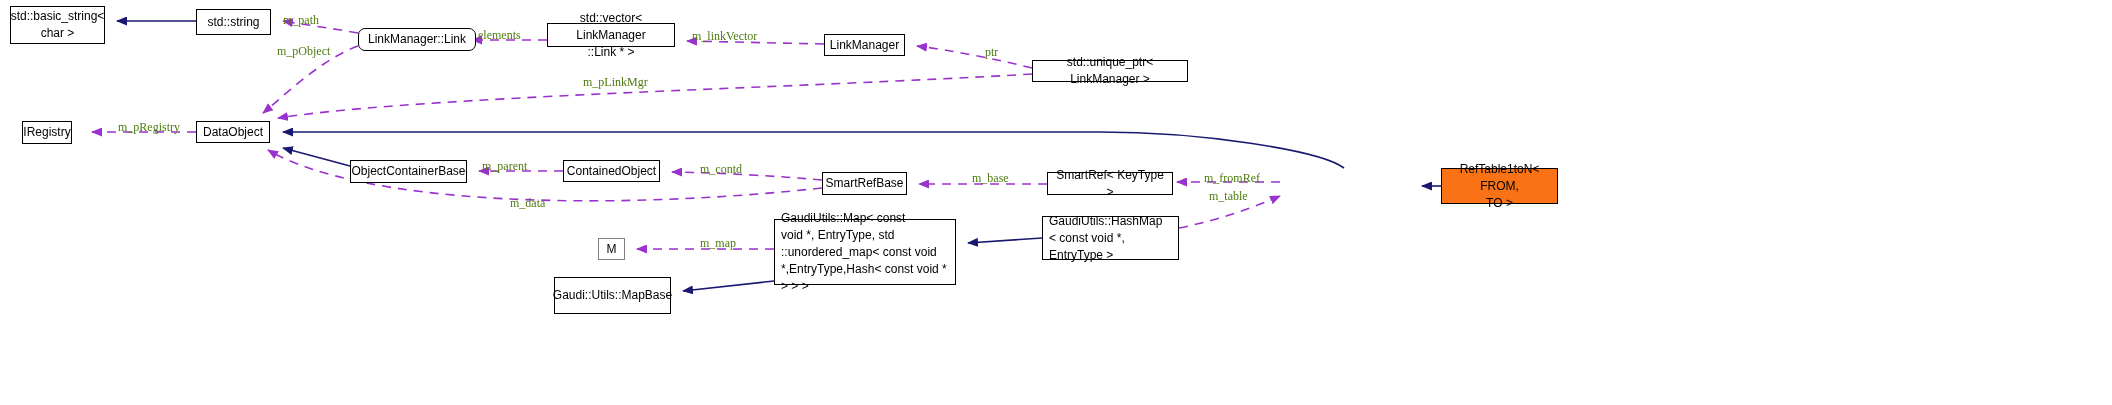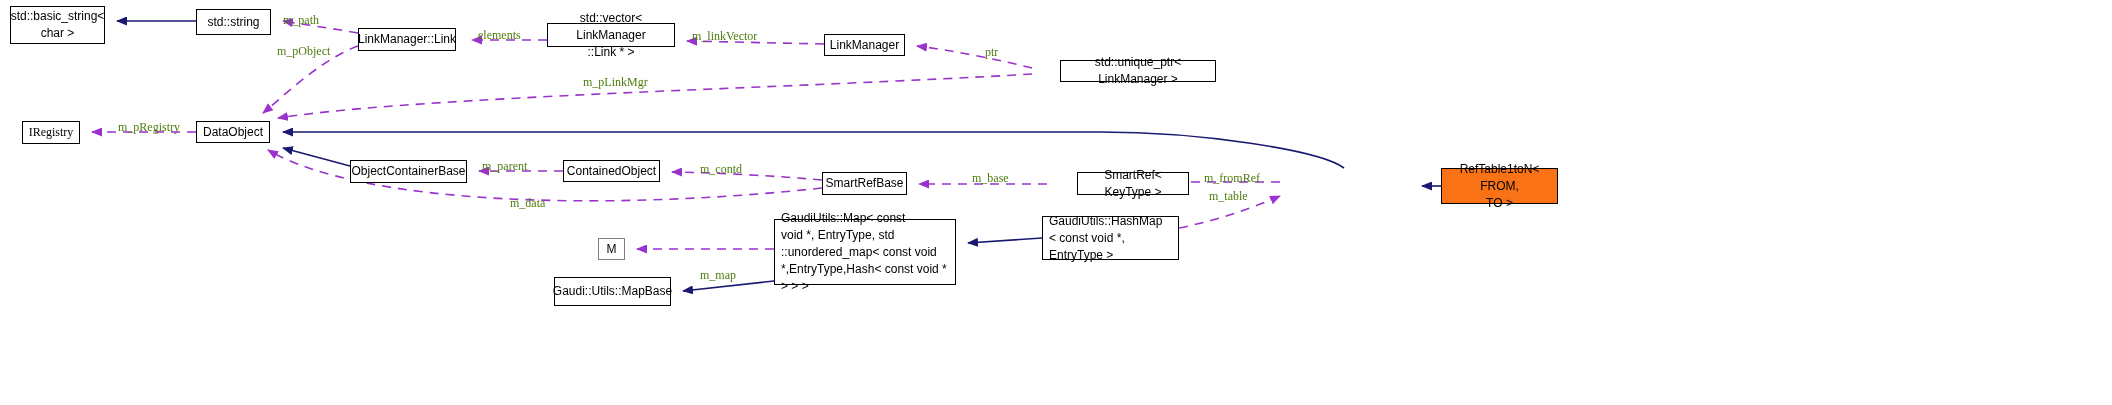--- a/index.html
+++ b/index.html
@@ -121,65 +121,65 @@
 
       <path d="M774,249 L637,249"></path>
     </g>
   </svg>
 
   <div class="node" style="left:10px; top:6px; width:95px; height:38px;">std::basic_string&lt;
 char &gt;</div>
 
   <div class="node" style="left:196px; top:9px; width:75px; height:26px;">std::string</div>
 
-  <div class="node" style="left:358px; top:28px; width:98px; height:23px;">LinkManager::Link</div>
+  <div class="node" style="left:358px; top:28px; width:118px; height:23px;border-radius:7px;">LinkManager::Link</div>
 
   <div class="node" style="left:547px; top:23px; width:128px; height:24px;">std::vector&lt; LinkManager
 ::Link * &gt;</div>
 
   <div class="node" style="left:824px; top:34px; width:81px; height:22px;">LinkManager</div>
 
-  <div class="node" style="left:1032px; top:60px; width:156px; height:20px;margin-left:28px;">std::unique_ptr&lt; LinkManager &gt;</div>
+  <div class="node" style="left:1032px; top:60px; width:156px; height:20px;">std::unique_ptr&lt; LinkManager &gt;</div>
 
-  <div class="node" style="left:22px; top:121px; width:58px; height:23px;font-family:Liberation Serif, serif;">IRegistry</div>
+  <div class="node" style="left:22px; top:121px; width:50px; height:23px;">IRegistry</div>
 
   <div class="node" style="left:196px; top:121px; width:74px; height:20px;">DataObject</div>
 
   <div class="node" style="left:350px; top:160px; width:117px; height:23px;">ObjectContainerBase</div>
 
   <div class="node" style="left:563px; top:160px; width:97px; height:16px;">ContainedObject</div>
 
   <div class="node" style="left:822px; top:172px; width:85px; height:23px;">SmartRefBase</div>
 
-  <div class="node" style="left:1047px; top:172px; width:112px; height:23px;margin-left:30px;">SmartRef&lt; KeyType &gt;</div>
+  <div class="node" style="left:1047px; top:172px; width:126px; height:23px;">SmartRef&lt; KeyType &gt;</div>
 
 
   <div class="node highlight" style="left:1441px; top:168px; width:117px; height:36px;">RefTable1toN&lt; FROM,
 TO &gt;</div>
 
   <div class="node left-align" style="left:774px; top:219px; width:182px; height:66px;">GaudiUtils::Map&lt; const
  void *, EntryType, std
 ::unordered_map&lt; const void
 *,EntryType,Hash&lt; const void * &gt; &gt; &gt;</div>
 
   <div class="node left-align" style="left:1042px; top:216px; width:137px; height:44px;">GaudiUtils::HashMap
 &lt; const void *, EntryType &gt;</div>
 
   <div class="node faint-border" style="left:598px; top:238px; width:27px; height:22px;">M</div>
 
-  <div class="node" style="left:554px; top:277px; width:117px; height:29px;">Gaudi::Utils::MapBase</div>
+  <div class="node" style="left:554px; top:277px; width:117px; height:37px;">Gaudi::Utils::MapBase</div>
 
   <div class="edge-label" style="left:283px; top:12px;">m_path</div>
   <div class="edge-label" style="left:277px; top:43px;">m_pObject</div>
   <div class="edge-label" style="left:478px; top:27px;">elements</div>
   <div class="edge-label" style="left:692px; top:28px;">m_linkVector</div>
   <div class="edge-label" style="left:985px; top:44px;">ptr</div>
   <div class="edge-label" style="left:583px; top:74px;">m_pLinkMgr</div>
   <div class="edge-label" style="left:118px; top:119px;">m_pRegistry</div>
   <div class="edge-label" style="left:482px; top:158px;">m_parent</div>
   <div class="edge-label" style="left:700px; top:161px;">m_contd</div>
   <div class="edge-label" style="left:972px; top:170px;">m_base</div>
   <div class="edge-label" style="left:1204px; top:170px;">m_fromRef</div>
   <div class="edge-label" style="left:1209px; top:188px;">m_table</div>
   <div class="edge-label" style="left:510px; top:195px;">m_data</div>
-  <div class="edge-label" style="left:700px; top:235px;margin-top:32px;">m_map</div>
+  <div class="edge-label" style="left:700px; top:235px;">m_map</div>
 
 </div>
 
 </body></html>

